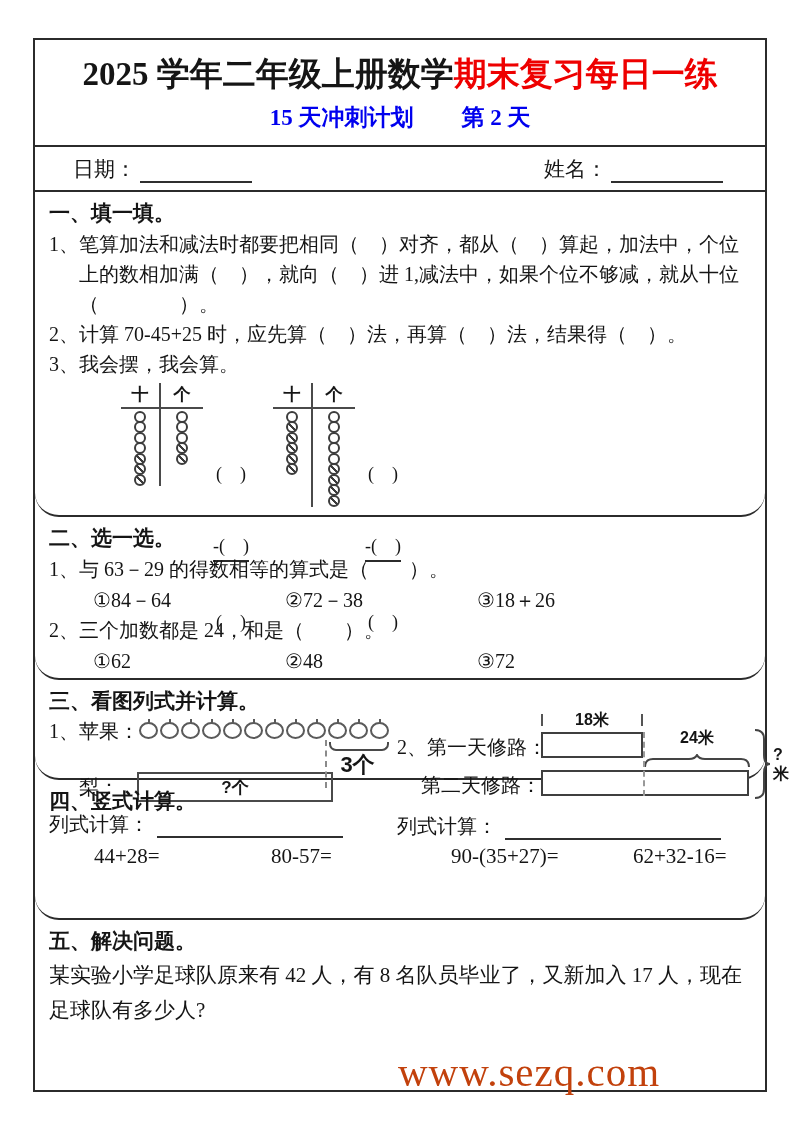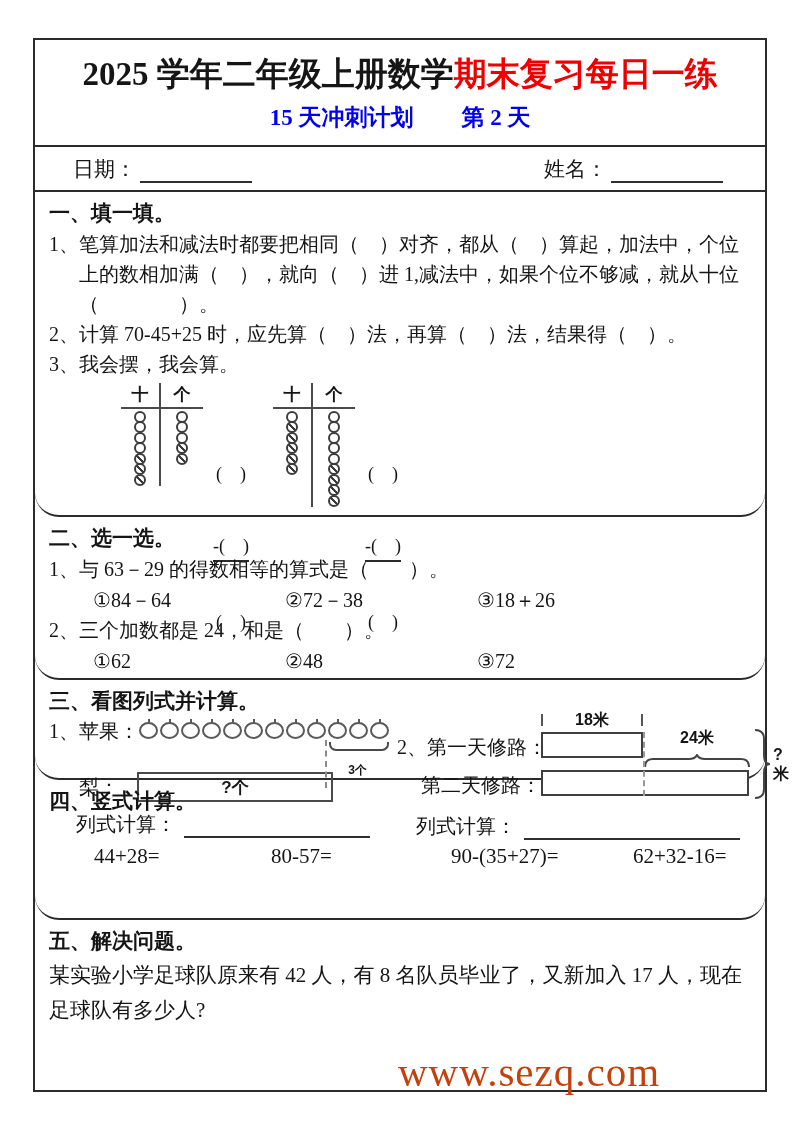--- a/index.html
+++ b/index.html
@@ -54,28 +54,28 @@
   .s3-body{display:flex;margin-top:1px;}
   .s3-left{width:348px;position:relative;}
   .s3-right{flex:1;position:relative;}
   .apple-line{display:flex;align-items:flex-start;}
   .apples{position:relative;display:flex;margin-top:4px;}
   .apple{width:19px;height:17px;min-width:19px;border:2px solid #5a5a5a;border-radius:50%;
     box-sizing:border-box;margin-right:2px;position:relative;background:#fff;}
   .apple::after{content:"";position:absolute;left:7px;top:-5px;width:2px;height:5px;background:#5a5a5a;}
   .apple-brace{position:absolute;height:7px;border:2px solid #4a4a4a;border-top:none;
     border-radius:0 0 7px 7px;top:20px;}
-  .apple-group-label{position:absolute;top:28px;font-size:12px;font-weight:bold;text-align:center;
-    font-family:"Liberation Sans", sans-serif;margin-top:12px;}
+  .apple-group-label{position:absolute;top:28px;font-size:22px;font-weight:bold;text-align:center;
+    font-family:"Liberation Sans", sans-serif;}
   .apple-dash{position:absolute;top:18px;height:48px;border-left:2px dashed #8a8a8a;}
   .pear-line{display:flex;align-items:center;margin-top:27px;}
   .pear-bar{width:196px;height:30px;border:2px solid #4a4a4a;box-sizing:border-box;margin-left:18px;
     display:flex;align-items:center;justify-content:center;font-size:17px;font-weight:bold;
     font-family:"Liberation Sans", sans-serif;}
-  .eq-line{display:flex;align-items:flex-end;margin-top:9px;justify-content:center;}
+  .eq-line{display:flex;align-items:flex-end;margin-top:9px;}
   .eq-blank{border-bottom:2px solid #2f2f2f;height:20px;margin-left:8px;}
 
   .road{position:relative;height:92px;}
   .road-label{position:absolute;white-space:nowrap;}
   .bar{position:absolute;border:2px solid #3f3f3f;box-sizing:border-box;height:26px;background:#fff;}
   .meas{position:absolute;font-size:16px;font-weight:bold;font-family:"Liberation Sans", sans-serif;}
   .tick{position:absolute;width:2px;height:12px;background:#555;}
   .road-dash{position:absolute;border-left:2px dashed #999;}
   .brace-svg{position:absolute;}
 

